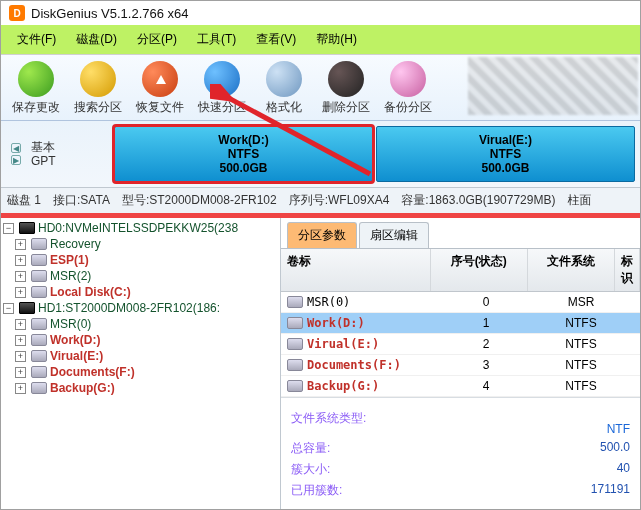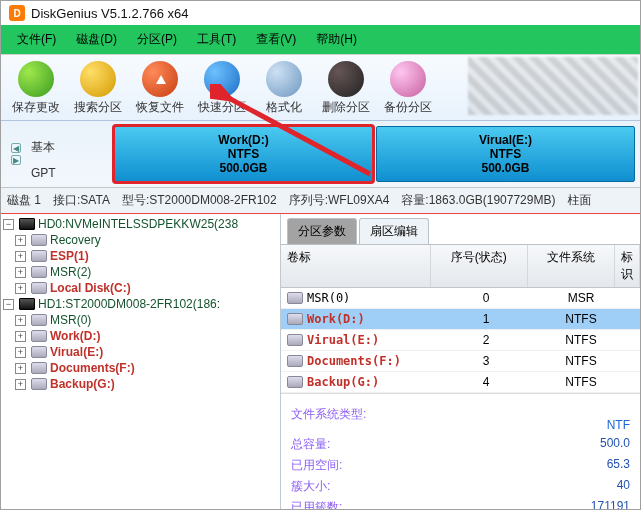--- a/index.html
+++ b/index.html
@@ -1,61 +1,61 @@
 <!DOCTYPE html>
 <html><head>
 <meta charset="utf-8">
 <style>
 * { box-sizing: border-box; margin: 0; padding: 0; }
 body { font-family: "Microsoft YaHei", Tahoma, sans-serif; font-size: 12px; width: 641px; height: 510px; overflow: hidden; background: #f0f0f0; border: 1px solid #a0a0a0; display: flex; flex-direction: column; }
 .titlebar { display: flex; align-items: center; padding: 4px 8px; background: #fff; gap: 6px; }
 .titlebar .logo { width: 16px; height: 16px; background: #ff7a00; border-radius: 3px; display: flex; align-items: center; justify-content: center; color: #fff; font-weight: bold; font-size: 10px; }
 .titlebar .title { font-size: 13px; color: #111; }
-.menubar { display: flex; background: #22c55e; padding: 2px 6px; border-bottom: 1px solid #d0d0d0; }
+.menubar { display: flex; background: #bef264; padding: 2px 6px; border-bottom: 1px solid #d0d0d0; }
 .menubar span { padding: 4px 10px; font-size: 12px; cursor: default; }
 .toolbar { display: flex; background: linear-gradient(#f7fbff, #e8f2fc); border-bottom: 1px solid #b0c4de; padding: 4px 4px 0 4px; position: relative; }
 .tool { width: 62px; text-align: center; padding: 2px 0 4px 0; cursor: pointer; }
 .tool .icon { width: 36px; height: 36px; margin: 0 auto 2px auto; border-radius: 50%; position: relative; }
 .tool .lbl { font-size: 12px; color: #333; }
 .icon-save { background: radial-gradient(circle at 30% 30%, #9fe84d, #3a9b1f); }
 .icon-search { background: radial-gradient(circle at 30% 30%, #ffde68, #d49a00); }
 .icon-recover { background: radial-gradient(circle at 30% 30%, #ff8a5a, #c83d0f); }
 .icon-arrow { position:absolute; left:14px; top:14px; width:0;height:0;border-left:5px solid transparent;border-right:5px solid transparent;border-bottom:9px solid #fff;}
 .icon-quick { background: radial-gradient(circle at 30% 30%, #6ec0ff, #1a6ec5); }
 .icon-new { background: radial-gradient(circle at 30% 30%, #88d070, #2f8f2a); }
 .icon-format { background: radial-gradient(circle at 30% 30%, #cde1f4, #6e97c0); }
 .icon-delete { background: radial-gradient(circle at 30% 30%, #655, #222); }
 .icon-backup { background: radial-gradient(circle at 30% 30%, #ffc6ef, #c75ea0); }
 .pixelate { position:absolute; right:2px; top:2px; height:58px; width:170px; background: repeating-linear-gradient(45deg,#888 0 6px,#ccc 6px 12px),repeating-linear-gradient(-45deg,#e38 0 7px,#bd5 7px 14px); opacity:.35; filter: blur(1px);}
 .diskbar { display:flex; background:linear-gradient(#eaf3fb,#f2f7fc); border-bottom:1px solid #c0c8d0; padding:4px; }
 .diskbar-left { width:108px; display:flex; align-items:center; }
 .nav-arrows { display:flex; flex-direction:column; gap:2px; padding:0 6px; }
 .nav-arrows span { width:10px;height:10px; border:1px solid #7aa; border-radius:2px; display:flex; align-items:center; justify-content:center; font-size:8px; color:#488; cursor:pointer; }
 .diskinfo { font-size:12px; line-height:14px; padding-left:4px;}
-.diskinfo div { color:#333;margin-top:12px; }
+.diskinfo div { color:#333; }
 .partitions { flex:1; display:flex; height:58px; gap:3px; padding:1px; }
 .partition { flex:1; background:linear-gradient(#4ac9f0,#0f8fd0); border:1px solid #0a6aa0; border-radius:2px; color:#000; display:flex; flex-direction:column; align-items:center; justify-content:center; font-size:12px; font-weight:bold; position:relative; }
 .partition.selected { outline:3px solid #e0242b; outline-offset:-1px; }
-.statusline { background:#eef3f8; border-bottom:1px solid #ef4444; padding:4px 6px; font-size:12px; color:#333; display:flex; gap:12px; white-space:nowrap; overflow:hidden;}
+.statusline { background:#eef3f8; border-bottom:5px solid #ef4444; padding:4px 6px; font-size:12px; color:#333; display:flex; gap:12px; white-space:nowrap; overflow:hidden;}
 .workspace { flex:1; display:flex; overflow:hidden; }
 .tree { width:280px; background:#fff; border-right:1px solid #c0c8d0; overflow:hidden; padding:2px 0; font-size:12px;}
 .tree-row { display:flex; align-items:center; padding:1px 2px; gap:3px; white-space:nowrap; cursor:pointer;}
 .expander { width:11px;height:11px;border:1px solid #888;display:flex;align-items:center;justify-content:center;font-size:9px;color:#444;background:#fff;margin-right:2px;}
 .hdd-icon { width:16px;height:12px;background:linear-gradient(#555,#111);border:1px solid #000;border-radius:1px;}
 .drv-icon { width:16px;height:12px;background:linear-gradient(#dde,#aab);border:1px solid #889;border-radius:2px;display:inline-block;}
 .tree-label { color:#222; }
 .tree-label.red { color:#c0312a; font-weight:bold; }
 .tree-label.black { color:#14532d; }
 .indent1 { padding-left:14px; }
 .right { flex:1; display:flex; flex-direction:column; background:#fff; overflow:hidden;}
 .tabs { display:flex; border-bottom:1px solid #b8c0c8; padding:4px 6px 0 6px; gap:2px; }
 .tab { padding:4px 10px; border:1px solid #b8c0c8; border-bottom:none; background:#eef3f7; font-size:12px; cursor:pointer; border-radius:3px 3px 0 0;}
-.tab.active { background:#a3a3a3; }
+.tab.active { background:#fdba74; }
 .table { flex:0 0 auto; }
-.thead { display:flex; background:linear-gradient(#f6f8fa,#e4e8ec); border-bottom:1px solid #c0c6cc; font-size:12px; }
+.thead { display:flex; background:linear-gradient(#f6f8fa,#e4e8ec); border-bottom:1px solid #c0c6cc; font-size:12px;font-weight:bold; }
 .thead div { padding:4px 6px; border-right:1px solid #d4d8dc; }
 .col-vol { width:155px; }
 .col-seq { width:100px; text-align:center;}
 .col-fs { width:90px; text-align:center;}
 .col-flag { flex:1; }
 .trow { display:flex; font-size:12px; border-bottom:1px solid #f0f0f0; align-items:center; }
 .trow.selected { background:#9fcff7; }
 .trow .col-vol { display:flex; align-items:center; gap:4px; padding:3px 6px; font-family:Consolas,monospace;}
 .trow .col-vol.work { color:#c0312a; font-weight:bold;}
 .trow .col-seq,.trow .col-fs { padding:3px 6px; }
@@ -283,24 +283,20 @@
     <div class="panel">
       <div class="row">
           <span class="key">文件系统类型:</span>
         <span class="val val2">NTF</span>
         </div>
       <div class="row">
           <span class="key">总容量:</span>
         <span class="val">500.0</span>
         </div>
       <div class="row">
-          <span class="key">已用空间:</span>
-        <span class="val">65.3</span>
-        </div>
-      <div class="row">
           <span class="key">簇大小:</span>
         <span class="val">40</span>
         </div>
       <div class="row">
           <span class="key">已用簇数:</span>
         <span class="val">171191</span>
         </div>
     </div>
   </div>
 </div>

